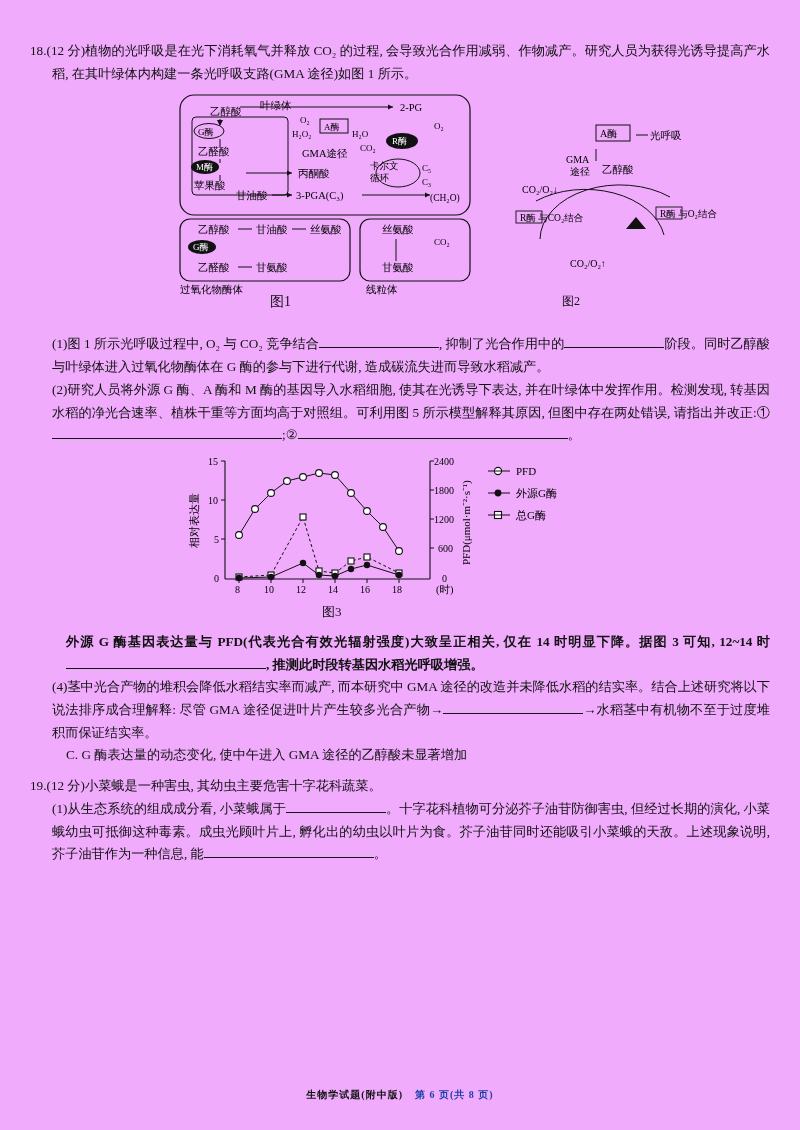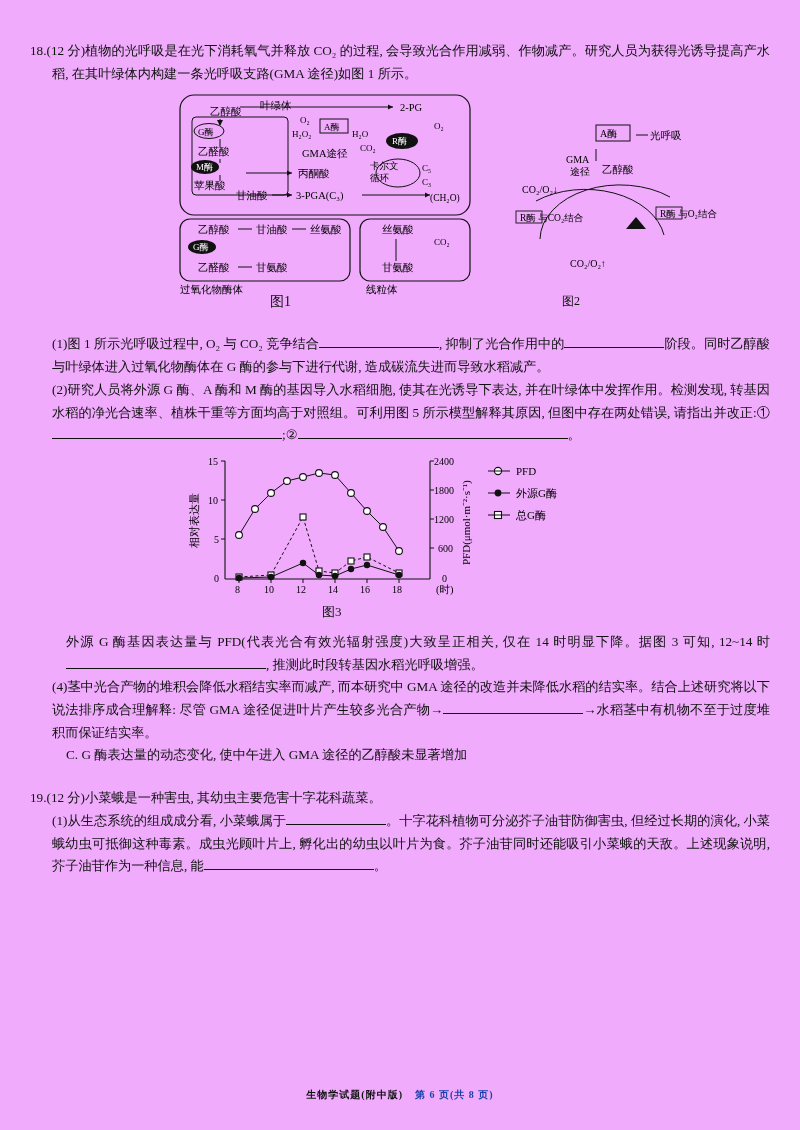--- a/index.html
+++ b/index.html
@@ -23,21 +23,21 @@
     left: 30px;
     top: 40px;
     width: 740px;
   }
   .q {
     font-size: 13.2px;
     line-height: 1.72;
     text-align: justify;
   }
   .indent1 { padding-left: 22px; }
-  .indent2 { padding-left: 36px; }
+  .indent2 { padding-left: 36px; font-weight: bold; }
   .hang {
     padding-left: 22px;
     text-indent: -22px;
   }
   .blank {
     display: inline-block;
     border-bottom: 1px solid #111;
     vertical-align: baseline;
   }
   .b100 { width: 100px; }
@@ -301,21 +301,21 @@
     </div>
 
     <div class="q indent1">
       <span>(4)茎中光合产物的堆积会降低水稻结实率而减产, 而本研究中 GMA 途径的改造并未降低水稻的结实率。结合上述研究将以下说法排序成合理解释: 尽管 GMA 途径促进叶片产生较多光合产物→</span><span class="blank b140"></span><span>→水稻茎中有机物不至于过度堆积而保证结实率。</span>
     </div>
 
     <div class="q opt">
       <span>C. G 酶表达量的动态变化, 使中午进入 GMA 途径的乙醇酸未显著增加</span>
     </div>
 
-    <div class="q hang" style="margin-top:20px;">
+    <div class="q hang" style="margin-top:8px;">
       <span>19.</span><span>(12 分)</span><span>小菜蛾是一种害虫, 其幼虫主要危害十字花科蔬菜。</span>
     </div>
 
     <div class="q indent1">
       <span>(1)从生态系统的组成成分看, 小菜蛾属于</span><span class="blank b100"></span><span>。十字花科植物可分泌芥子油苷防御害虫, 但经过长期的演化, 小菜蛾幼虫可抵御这种毒素。成虫光顾叶片上, 孵化出的幼虫以叶片为食。芥子油苷同时还能吸引小菜蛾的天敌。上述现象说明, 芥子油苷作为一种信息, 能</span><span class="blank b170"></span><span>。</span>
     </div>
 
 
   </div>
 

